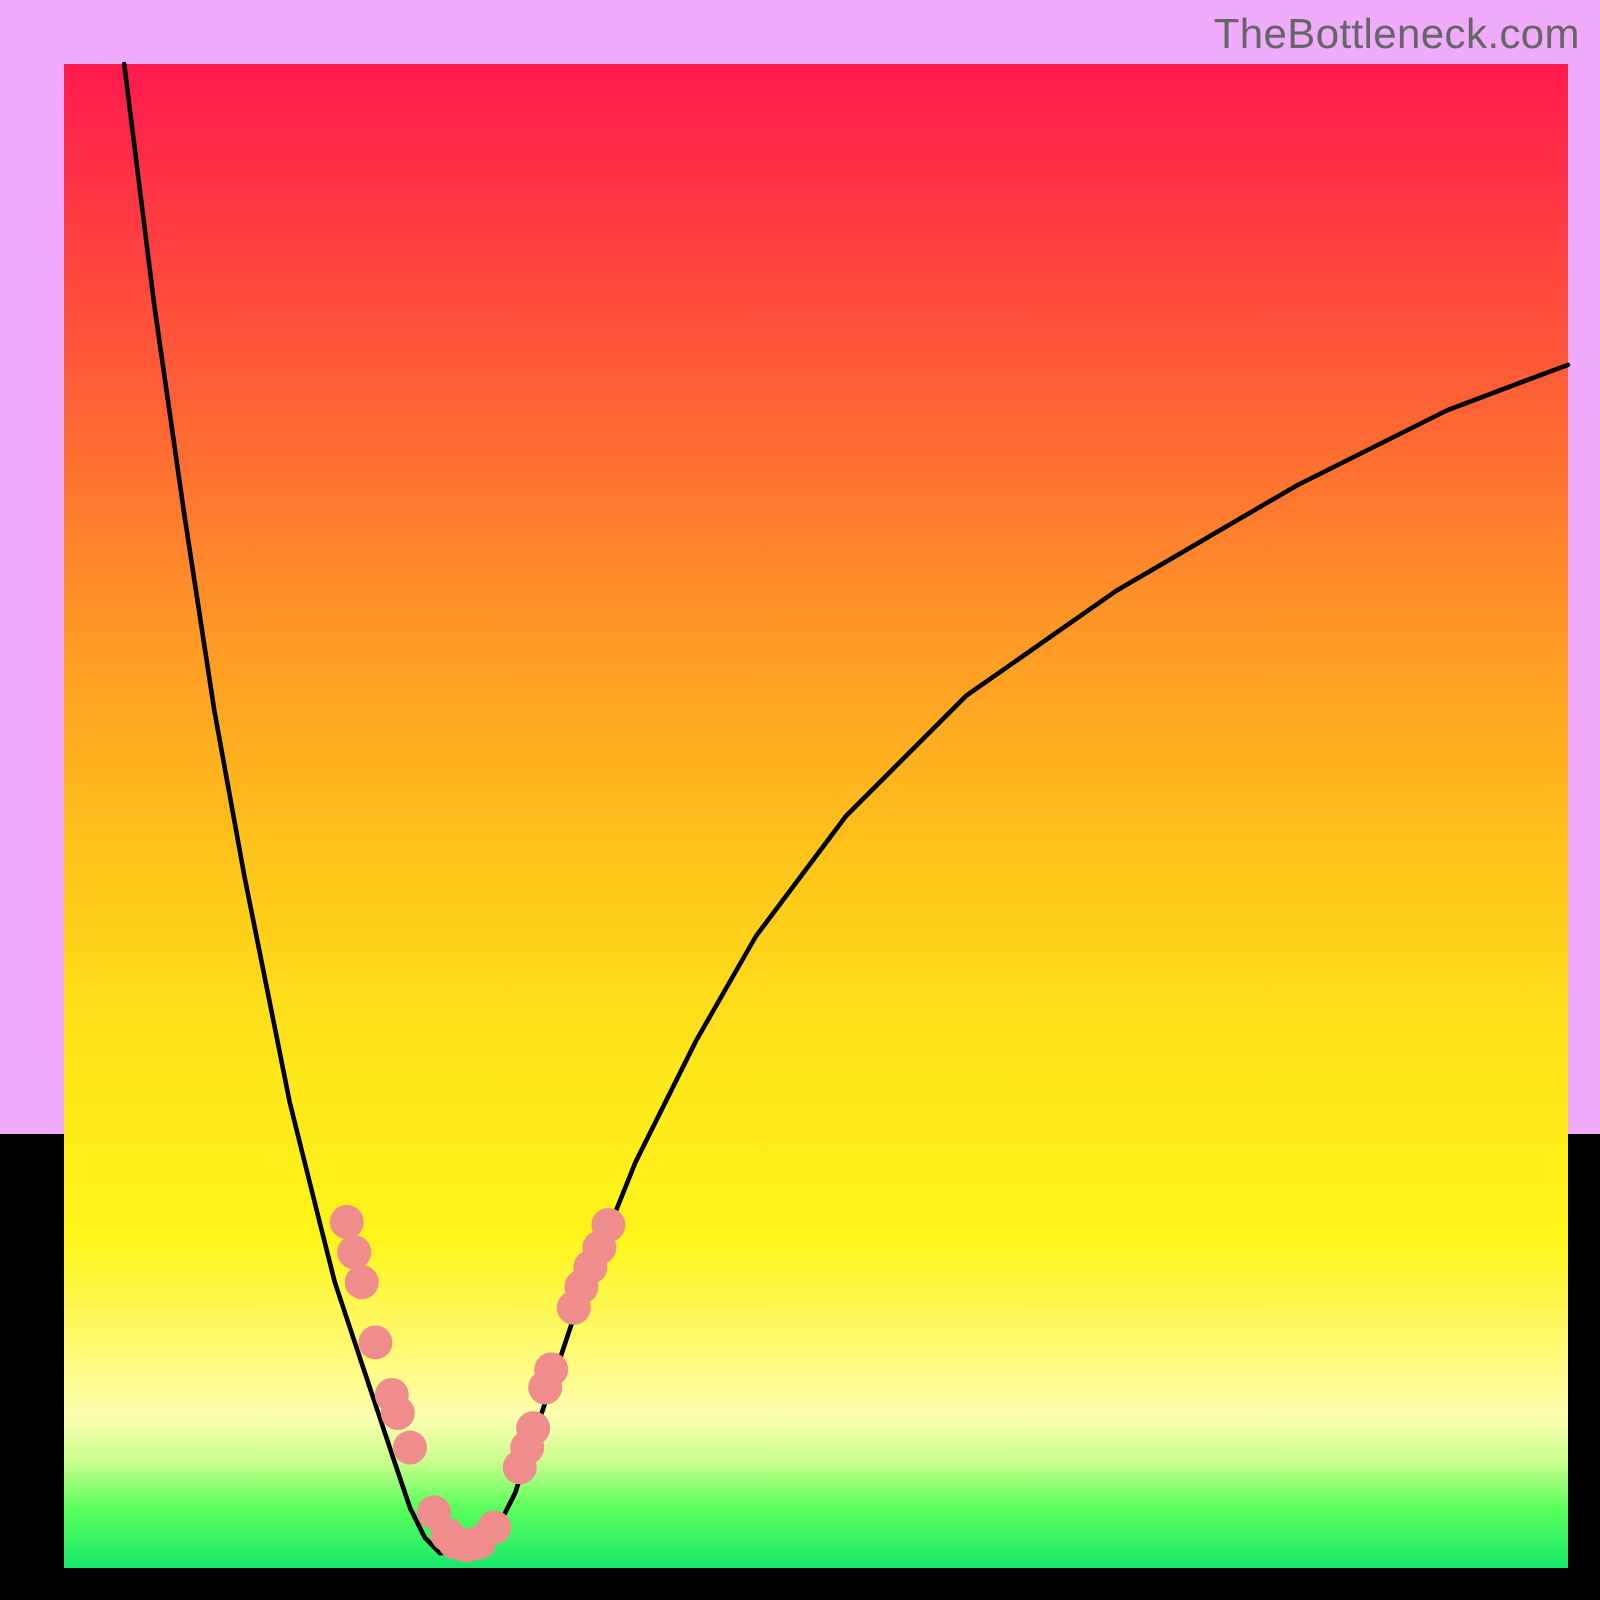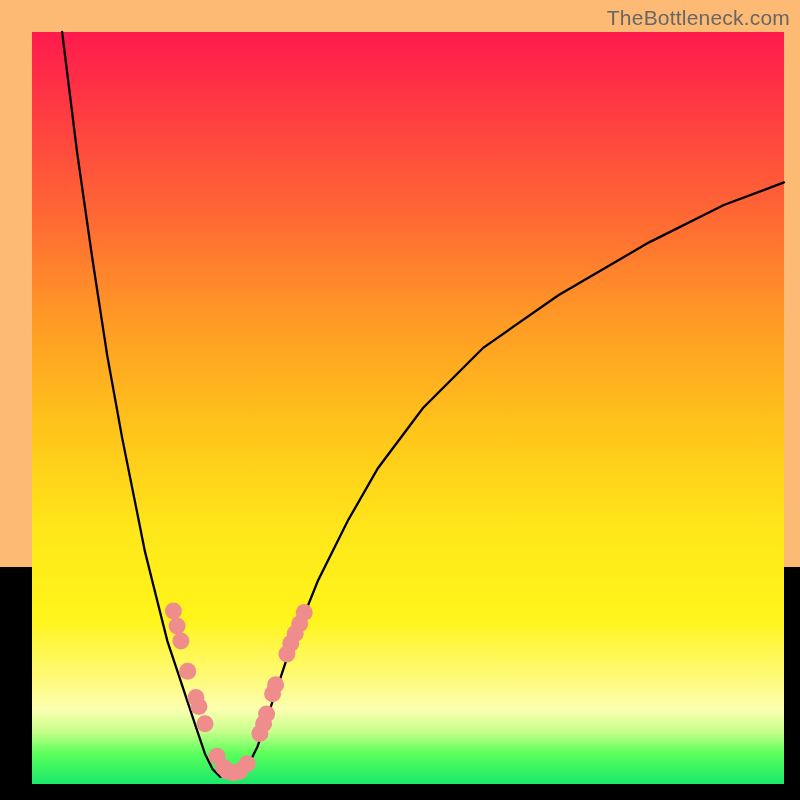--- a/index.html
+++ b/index.html
@@ -10,21 +10,21 @@
     background: #000;
     overflow: hidden;
     font-family: Arial, Helvetica, sans-serif;
   }
   .frame {
     position: absolute;
     left: 0;
     top: 0;
     width: 800px;
     height: 567px;
-    background: #fdba74;
+    background: #f0abfc;
   }
   .plot-area {
     position: absolute;
     left: 32px;
     top: 32px;
     width: 752px;
     height: 752px;
     
     background: linear-gradient(
       to bottom,

